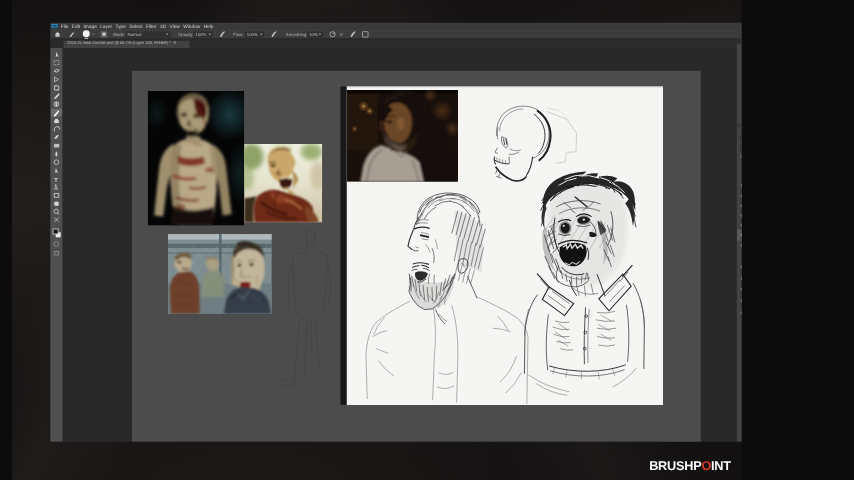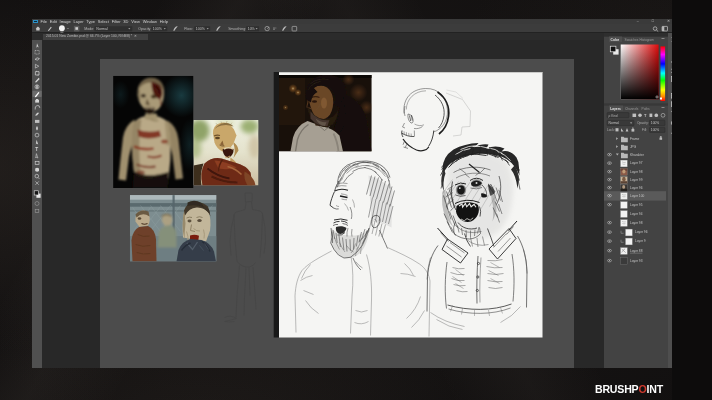--- a/index.html
+++ b/index.html
@@ -1,25 +1,26 @@
 <!DOCTYPE html>
 <html><head>
 <meta charset="utf-8">
 <style>
   * { margin:0; padding:0; box-sizing:border-box; }
   html,body { width:712px; height:400px; overflow:hidden; background:#0d0c0c; font-family:"Liberation Sans",sans-serif; }
-  #stage { position:relative; width:672px; height:400px; overflow:hidden;
+  #stage { position:relative; width:608px; height:400px; overflow:hidden;
     background:
       linear-gradient(118deg, rgba(0,0,0,0) 18%, rgba(205,190,175,0.05) 27%, rgba(0,0,0,0) 37%),
       linear-gradient(64deg, rgba(0,0,0,0) 52%, rgba(205,190,175,0.04) 62%, rgba(0,0,0,0) 71%),
       radial-gradient(ellipse 480px 300px at -4% 42%, rgba(95,84,74,0.20), rgba(0,0,0,0) 62%),
       radial-gradient(ellipse 430px 250px at 30% 112%, rgba(85,74,64,0.17), rgba(0,0,0,0) 65%),
       radial-gradient(ellipse 380px 260px at 104% 14%, rgba(72,64,56,0.15), rgba(0,0,0,0) 62%),
       radial-gradient(ellipse 600px 420px at 55% 48%, rgba(48,43,39,0.22), rgba(0,0,0,0) 75%),
       #121010;
+    margin-left: 10px;
   }
   
   #win { position:absolute; left:32px; top:19px; width:647px; height:349px; background:#2a2a2a; }
   #menubar { position:absolute; left:0; top:0; width:647px; height:4.6px; background:#3a3a3a; }
   #psicon { position:absolute; left:1.4px; top:0.6px; width:4.2px; height:3.4px; background:#0c2638; border:0.4px solid #2b8fc4; }
   #menutext { position:absolute; left:8.6px; top:0.15px; font-size:4px; color:#d2d2d2; letter-spacing:0px; word-spacing:1.7px; white-space:nowrap; }
   #winbtns { position:absolute; right:3px; top:0.4px; font-size:3.6px; color:#c0c0c0; letter-spacing:6px; }
   #optbar { position:absolute; left:0; top:4.6px; width:647px; height:9.2px; background:#3c3c3c; border-bottom:0.8px solid #222; }
   #tabrow { position:absolute; left:0; top:13.8px; width:572px; height:7px; background:#2b2b2b; }
   #tab1 { position:absolute; left:11px; top:1.2px; width:105px; height:5.8px; background:#414141; color:#bdbdbd; font-size:3.4px; line-height:5.8px; padding-left:3px; white-space:nowrap; overflow:hidden; }

